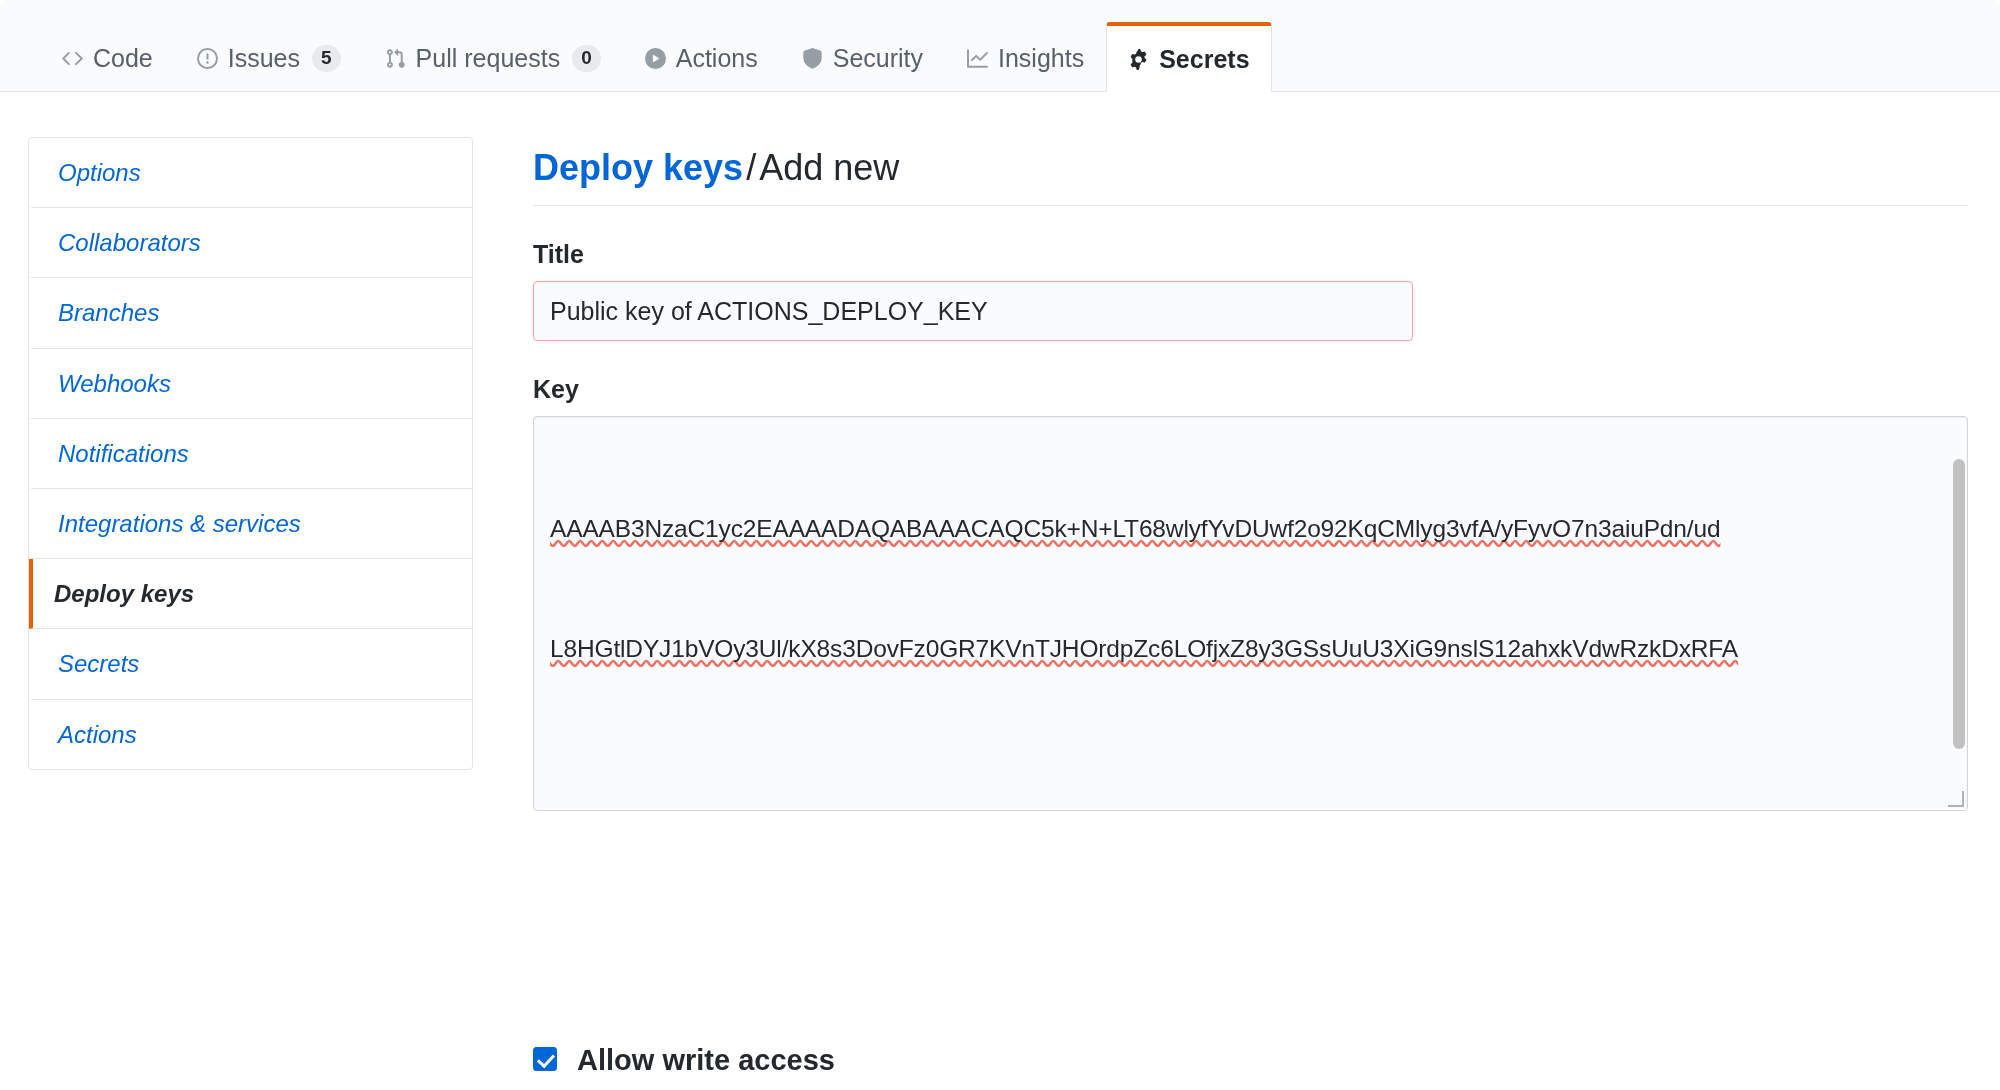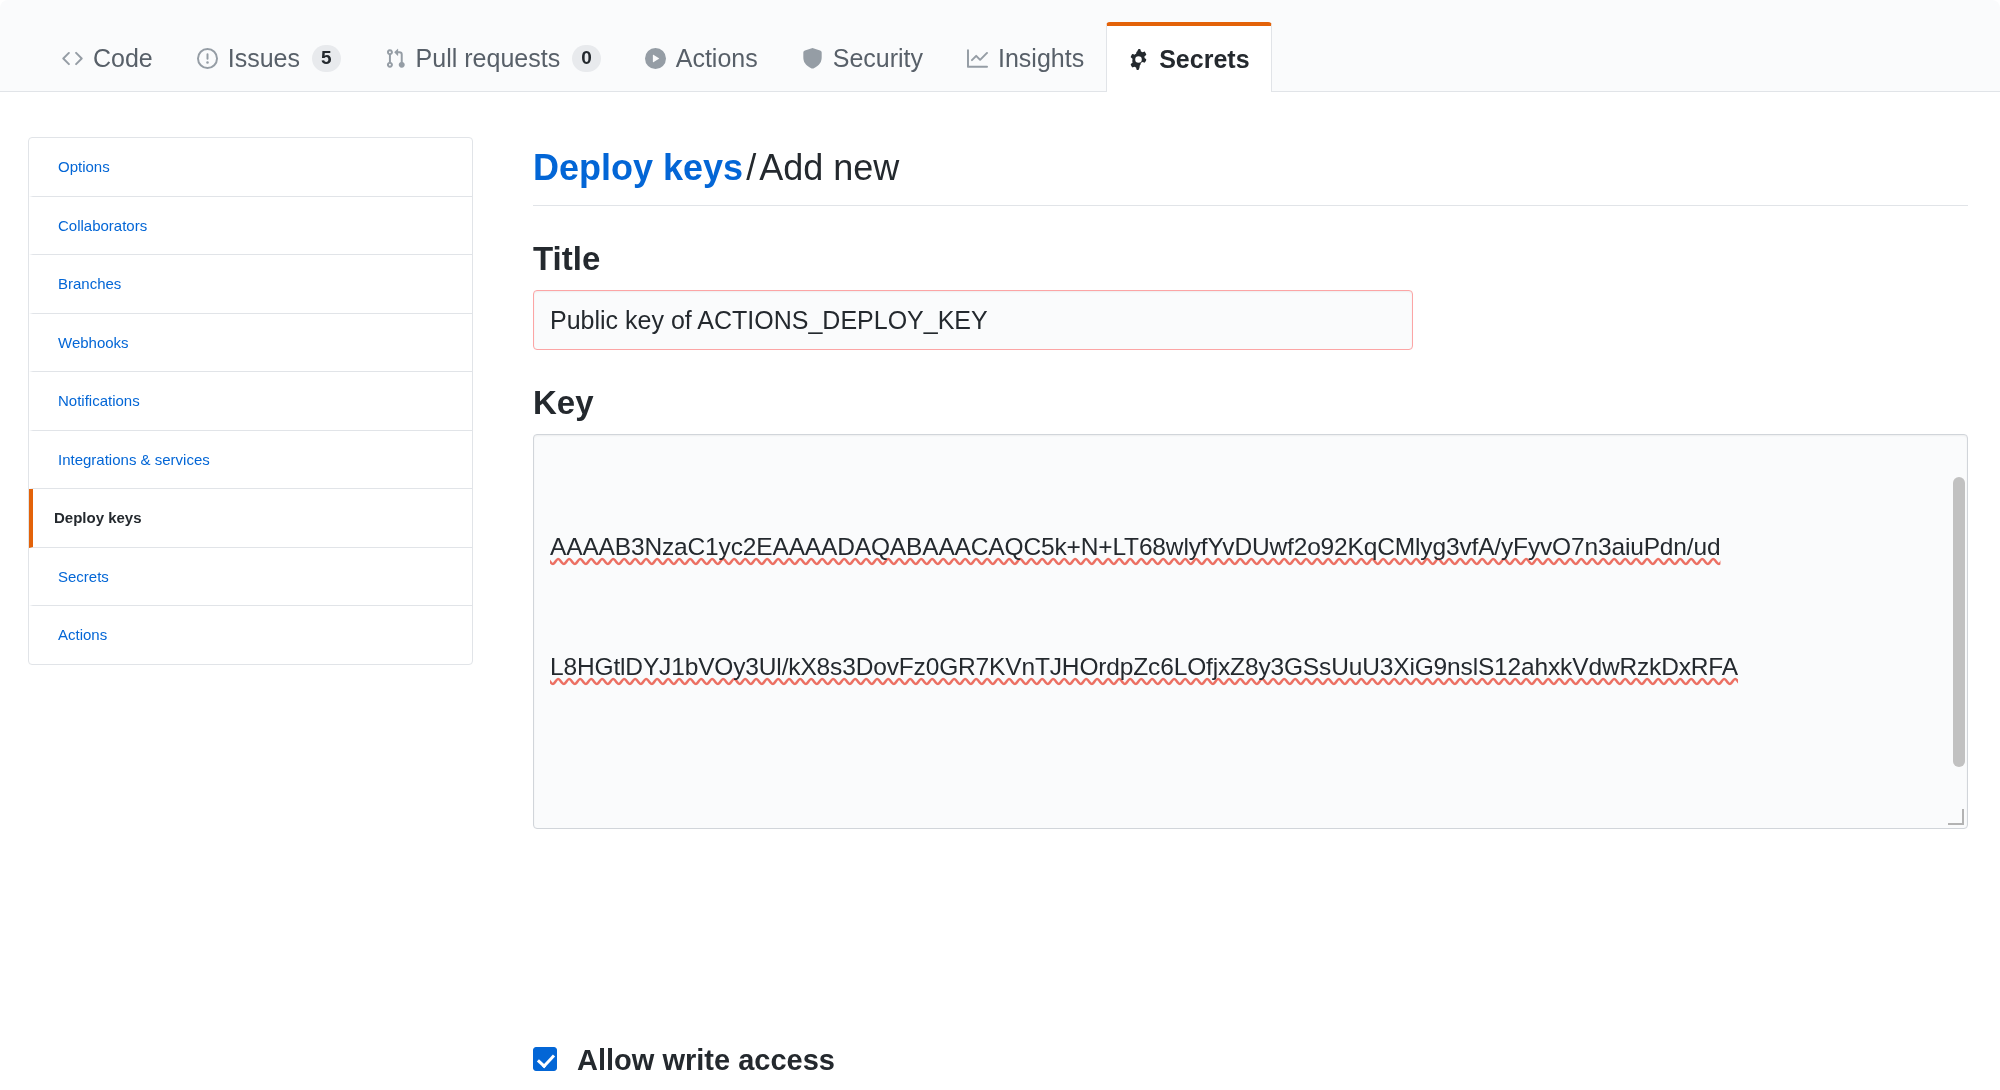--- a/index.html
+++ b/index.html
@@ -56,25 +56,26 @@
   .content-wrap { position:absolute; left:0; top:92px; width:2000px; }
   .sidebar {
     position: absolute; left: 28px; top: 45px;
     width: 445px;
     border: 1px solid #e1e4e8;
     border-radius: 4px;
     background: #fff;
   }
   .side-item {
     padding: 19px 0 19px 25px;
-    font-size: 15px;
+    font-size: 24px;
     color: #0366d6;
     border-bottom: 1px solid #e1e4e8;
     line-height: 1.3;
     border-left: 4px solid transparent;
+    font-style: italic;
   }
   .side-item:last-child { border-bottom: none; }
   .side-item.selected {
     color: #24292e; font-weight: 700;
     border-left: 4px solid #e36209;
     padding-left: 21px;
   }
 
   
   .main {
@@ -85,21 +86,21 @@
     font-size: 36px; color: #24292e; font-weight: 400;
     padding-bottom: 16px;
     border-bottom: 1px solid #e1e4e8;
     line-height: 1.2;
   }
   .page-head .bc-link { color: #0366d6; font-weight: 600; }
   .page-head .bc-sep { color: #24292e; padding: 0 3px; }
   .page-head .bc-cur { color: #24292e; font-weight: 400; }
 
   .field-label {
-    font-size: 33px; font-weight: 700; color: #24292e;
+    font-size: 25px; font-weight: 700; color: #24292e;
     margin-top: 34px; margin-bottom: 12px; display:block;
   }
   .text-input {
     display:block;
     width: 880px; height: 60px;
     border: 1px solid #fca5a5; border-radius: 4px;
     background: #fafbfc;
     font-size: 25px; color: #24292e;
     padding: 0 16px;
     font-family: "Liberation Sans", sans-serif;

